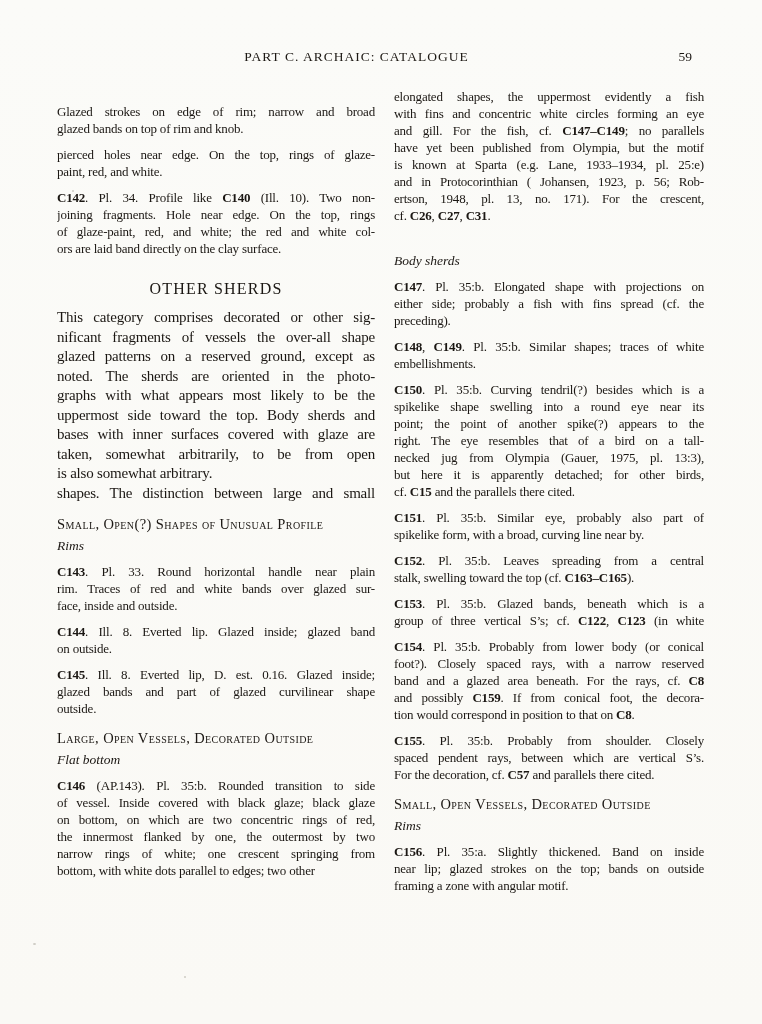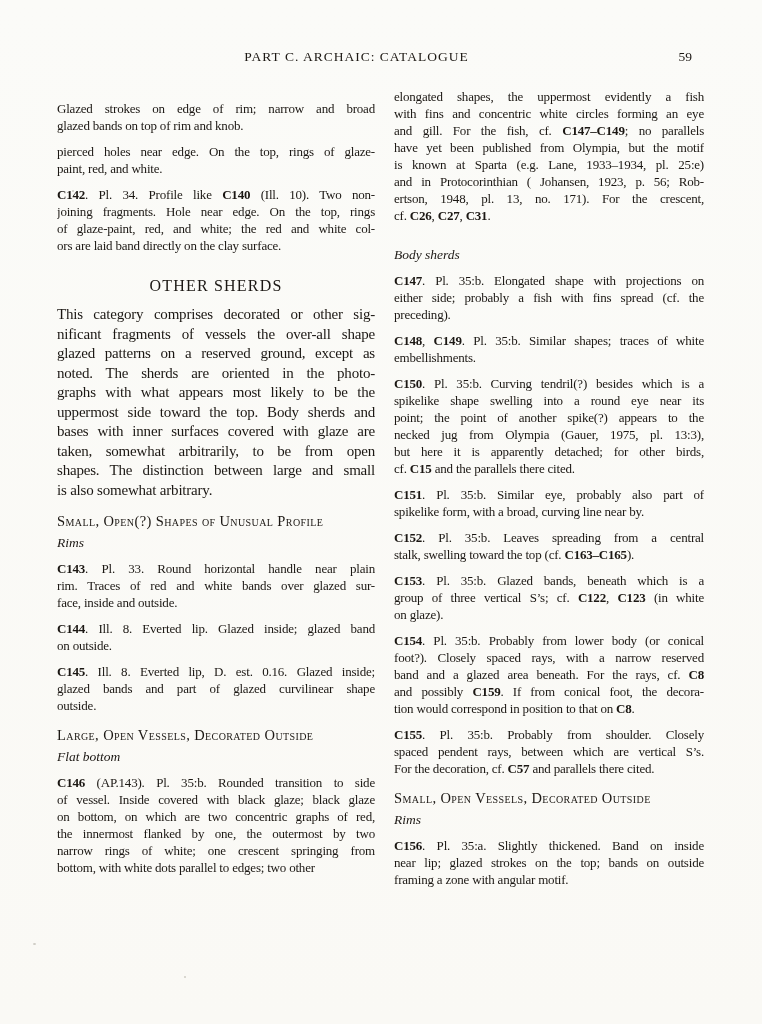--- a/index.html
+++ b/index.html
@@ -32,21 +32,21 @@
   b{font-weight:bold;}
   .section{
     margin-top:22px;margin-bottom:1px;text-align:center;
     font-size:16px;letter-spacing:1.2px;line-height:20px;
   }
   .smallcaps{
     margin-top:12px;font-variant:small-caps;
     font-size:14.5px;letter-spacing:0.4px;line-height:18px;
   }
   .italic{margin-top:4px;font-style:italic;font-size:13.5px;line-height:17px;}
-  .para + .italic{margin-top:22px;}
+  .para + .italic{margin-top:28px;}
   .speck{position:absolute;background:#9a948a;border-radius:50%;opacity:0.45;}
 </style>
 </head>
 <body>
 
 <div class="page">
 
   <div class="page-header">
     <div class="running-title">PART C. ARCHAIC: CATALOGUE</div>
     <div class="page-number">59</div>
@@ -71,22 +71,22 @@
         <div class="block section">OTHER SHERDS</div>
         <div class="block para lead">
           <div class="line">This category comprises decorated or other sig-</div>
           <div class="line">nificant fragments of vessels the over-all shape</div>
           <div class="line">glazed patterns on a reserved ground, except as</div>
           <div class="line">noted. The sherds are oriented in the photo-</div>
           <div class="line">graphs with what appears most likely to be the</div>
           <div class="line">uppermost side toward the top. Body sherds and</div>
           <div class="line">bases with inner surfaces covered with glaze are</div>
           <div class="line">taken, somewhat arbitrarily, to be from open</div>
+          <div class="line last">is also somewhat arbitrary.</div>
           <div class="line">shapes. The distinction between large and small</div>
-          <div class="line last">is also somewhat arbitrary.</div>
         </div>
         <div class="block smallcaps">Small, Open(?) Shapes of Unusual Profile</div>
         <div class="block italic">Rims</div>
         <div class="block para entry">
           <div class="line"><b>C143</b>. Pl. 33. Round horizontal handle near plain</div>
           <div class="line">rim. Traces of red and white bands over glazed sur-</div>
           <div class="line last">face, inside and outside.</div>
         </div>
         <div class="block para entry">
           <div class="line"><b>C144</b>. Ill. 8. Everted lip. Glazed inside; glazed band</div>
@@ -95,21 +95,21 @@
         <div class="block para entry">
           <div class="line"><b>C145</b>. Ill. 8. Everted lip, D. est. 0.16. Glazed inside;</div>
           <div class="line">glazed bands and part of glazed curvilinear shape</div>
           <div class="line last">outside.</div>
         </div>
         <div class="block smallcaps">Large, Open Vessels, Decorated Outside</div>
         <div class="block italic">Flat bottom</div>
         <div class="block para entry">
           <div class="line"><b>C146</b> (AP.143). Pl. 35:b. Rounded transition to side</div>
           <div class="line">of vessel. Inside covered with black glaze; black glaze</div>
-          <div class="line">on bottom, on which are two concentric graphs of red,</div>
+          <div class="line">on bottom, on which are two concentric rings of red,</div>
           <div class="line">the innermost flanked by one, the outermost by two</div>
           <div class="line">narrow rings of white; one crescent springing from</div>
           <div class="line last">bottom, with white dots parallel to edges; two other</div>
         </div>
       </div>
     <div class="col col-right" id="col-right">
         <div class="block para">
           <div class="line">elongated shapes, the uppermost evidently a fish</div>
           <div class="line">with fins and concentric white circles forming an eye</div>
           <div class="line">and gill. For the fish, cf. <b>C147–C149</b>; no parallels</div>
@@ -126,36 +126,36 @@
           <div class="line last">preceding).</div>
         </div>
         <div class="block para entry">
           <div class="line"><b>C148</b>, <b>C149</b>. Pl. 35:b. Similar shapes; traces of white</div>
           <div class="line last">embellishments.</div>
         </div>
         <div class="block para entry">
           <div class="line"><b>C150</b>. Pl. 35:b. Curving tendril(?) besides which is a</div>
           <div class="line">spikelike shape swelling into a round eye near its</div>
           <div class="line">point; the point of another spike(?) appears to the</div>
+          <div class="line">right. The eye resembles that of a bird on a tall-</div>
           <div class="line">necked jug from Olympia (Gauer, 1975, pl. 13:3),</div>
           <div class="line">but here it is apparently detached; for other birds,</div>
           <div class="line last">cf. <b>C15</b> and the parallels there cited.</div>
         </div>
         <div class="block para entry">
           <div class="line"><b>C151</b>. Pl. 35:b. Similar eye, probably also part of</div>
           <div class="line last">spikelike form, with a broad, curving line near by.</div>
         </div>
         <div class="block para entry">
           <div class="line"><b>C152</b>. Pl. 35:b. Leaves spreading from a central</div>
           <div class="line last">stalk, swelling toward the top (cf. <b>C163–C165</b>).</div>
         </div>
         <div class="block para entry">
           <div class="line"><b>C153</b>. Pl. 35:b. Glazed bands, beneath which is a</div>
           <div class="line">group of three vertical S’s; cf. <b>C122</b>, <b>C123</b> (in white</div>
-          <div class="line last">on glaze).</div>
         </div>
         <div class="block para entry">
           <div class="line"><b>C154</b>. Pl. 35:b. Probably from lower body (or conical</div>
           <div class="line">foot?). Closely spaced rays, with a narrow reserved</div>
           <div class="line">band and a glazed area beneath. For the rays, cf. <b>C8</b></div>
           <div class="line">and possibly <b>C159</b>. If from conical foot, the decora-</div>
           <div class="line last">tion would correspond in position to that on <b>C8</b>.</div>
         </div>
         <div class="block para entry">
           <div class="line"><b>C155</b>. Pl. 35:b. Probably from shoulder. Closely</div>

